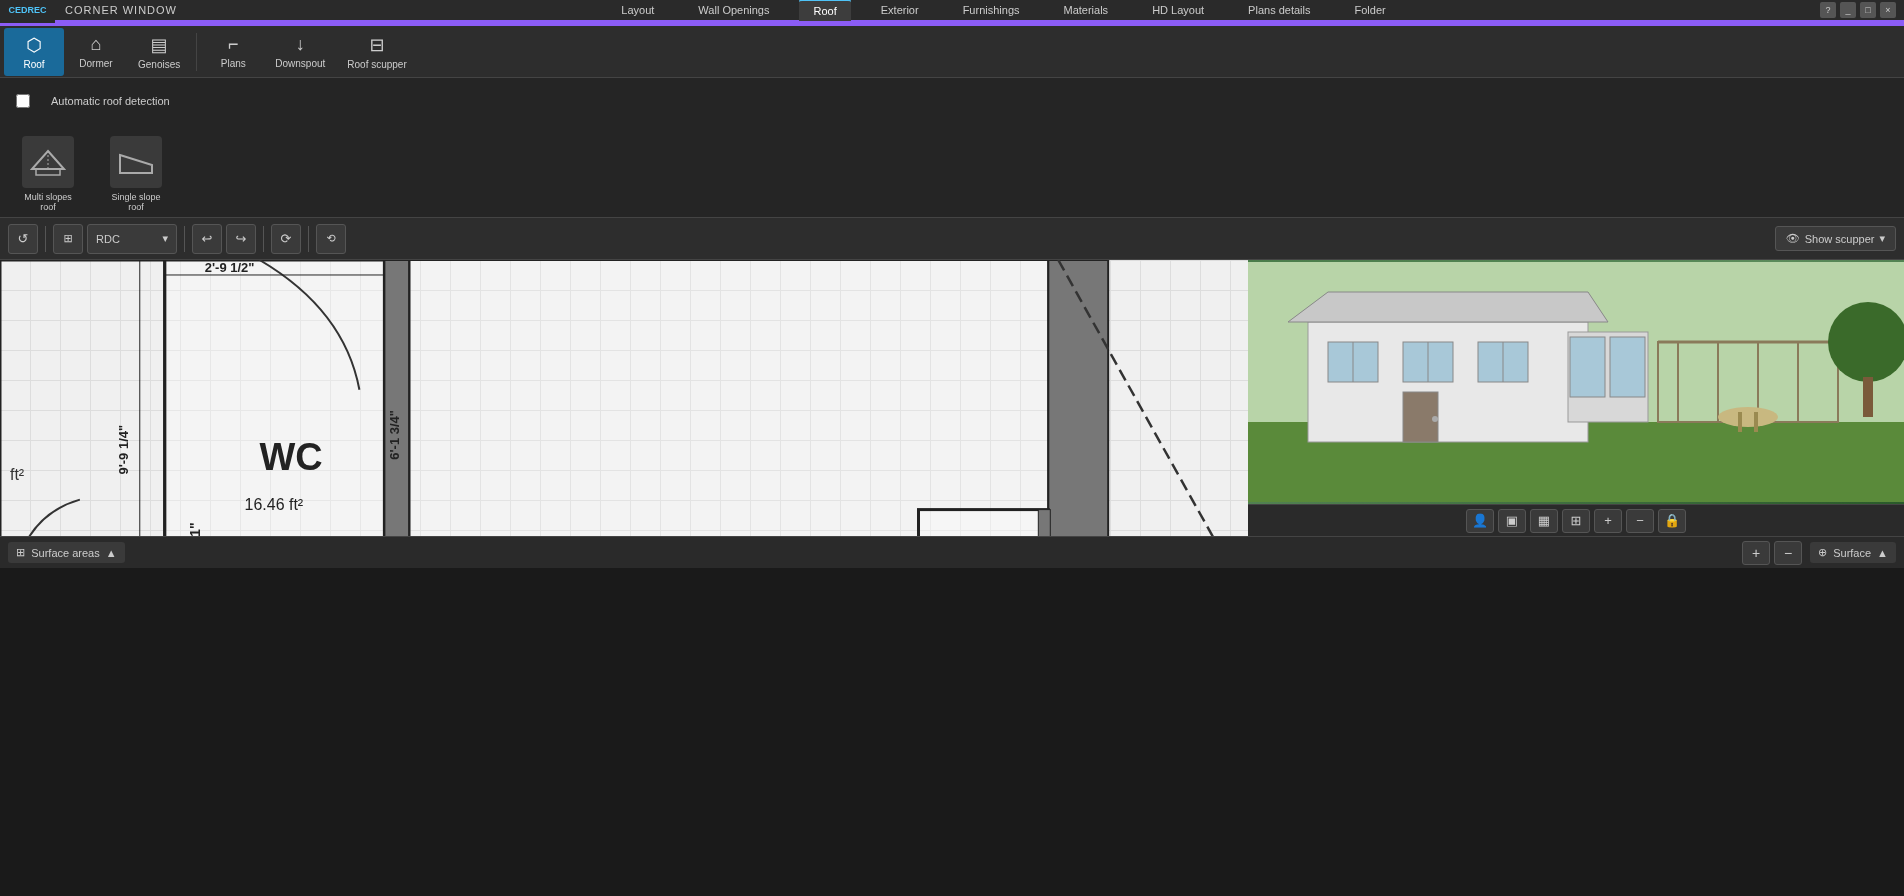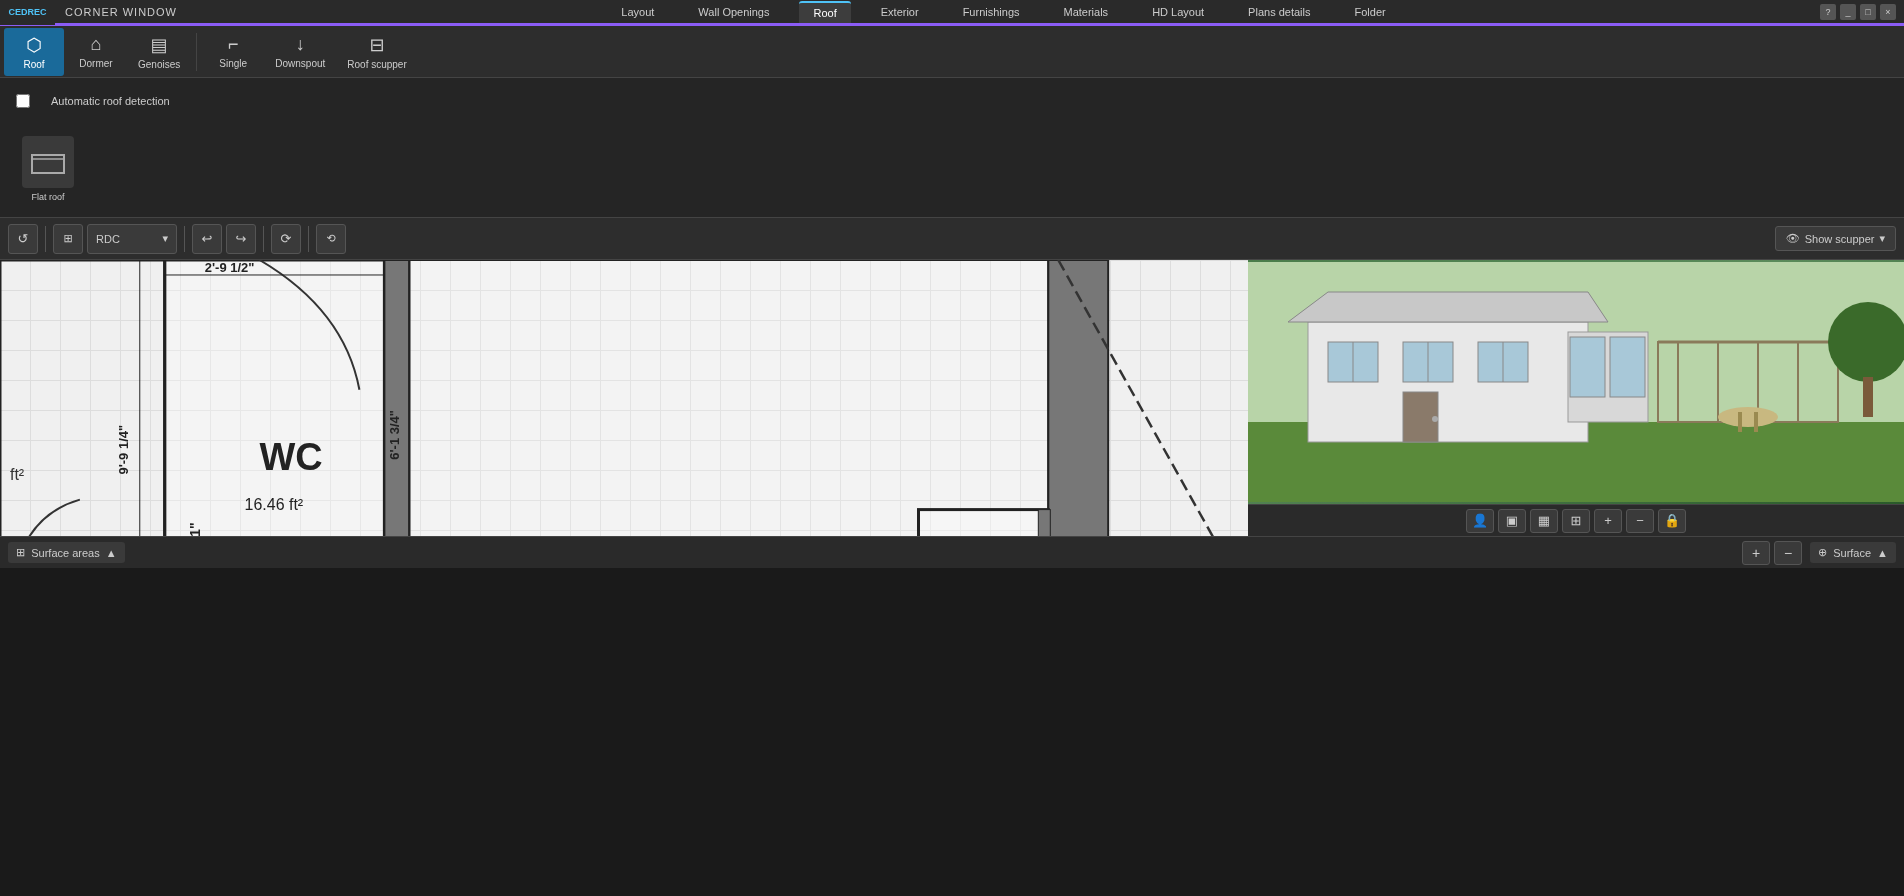--- a/index.html
+++ b/index.html
@@ -4,21 +4,21 @@
   <style>
     * { box-sizing: border-box; margin: 0; padding: 0; }
     body { width: 1904px; height: 896px; overflow: hidden; background: #1a1a1a; font-family: 'Segoe UI', Arial, sans-serif; }
 
     
     .top-nav {
       height: 26px;
       background: #2a2a2a;
       display: flex;
       align-items: center;
-      border-bottom: 3px solid #8b5cf6;
+      border-bottom: 6px solid #8b5cf6;
     }
     .logo-area {
       width: 55px;
       height: 26px;
       background: #2a2a2a;
       display: flex;
       align-items: center;
       justify-content: center;
       color: #4fc3f7;
       font-size: 9px;
@@ -328,21 +328,21 @@
       <span class="tool-icon">⌂</span>
       <span>Dormer</span>
     </div>
     <div class="tool-btn">
       <span class="tool-icon">▤</span>
       <span>Genoises</span>
     </div>
     <div class="tool-sep"></div>
     <div class="tool-btn">
       <span class="tool-icon">⌐</span>
-      <span>Single</span>
+      <span>Plans</span>
     </div>
     <div class="tool-btn">
       <span class="tool-icon">↓</span>
       <span>Downspout</span>
     </div>
     <div class="tool-btn">
       <span class="tool-icon">⊟</span>
       <span>Roof scupper</span>
     </div>
   </div>
@@ -350,25 +350,36 @@
 
 <div class="toolbar2" style="height:140px; flex-direction: column; align-items: flex-start; padding: 8px;">
   <div class="auto-detect">
     <input type="checkbox" style="width: 14px; height: 14px; cursor: pointer;">
     <span>Automatic roof detection</span>
   </div>
   <div style="display:flex; gap:8px; margin-top:8px;">
     <div class="roof-tool-btn">
       <div class="roof-icon-wrap">
         <svg width="40" height="30" viewBox="0 0 40 30">
-          <rect x="4" y="8" width="32" height="18" fill="none" stroke="#aaa" stroke-width="2"></rect>
-          <line x1="4" y1="12" x2="36" y2="12" stroke="#aaa" stroke-width="1.5"></line>
+          <polygon points="20,4 36,22 4,22" fill="none" stroke="#aaa" stroke-width="2"></polygon>
+          <line x1="20" y1="4" x2="20" y2="22" stroke="#aaa" stroke-width="1" stroke-dasharray="2,2"></line>
+          <line x1="4" y1="22" x2="36" y2="22" stroke="#aaa" stroke-width="1"></line>
+          <rect x="8" y="22" width="24" height="6" fill="none" stroke="#aaa" stroke-width="1.5"></rect>
         </svg>
       </div>
-      <span style="font-size:9px; text-align:center;">Flat roof</span>
+      <span style="font-size:9px; text-align:center;">Multi slopes roof</span>
+    </div>
+    <div class="roof-tool-btn">
+      <div class="roof-icon-wrap">
+        <svg width="40" height="30" viewBox="0 0 40 30">
+          <polygon points="4,8 36,18 36,26 4,26" fill="none" stroke="#aaa" stroke-width="2"></polygon>
+          <line x1="4" y1="26" x2="36" y2="26" stroke="#aaa" stroke-width="1"></line>
+        </svg>
+      </div>
+      <span style="font-size:9px; text-align:center;">Single slope roof</span>
     </div>
   </div>
 </div>
 
 <div class="fp-toolbar">
   <div class="fp-btn" title="Reset view">↺</div>
   <div class="fp-sep"></div>
   <div class="fp-btn" style="font-size:11px;">⊞</div>
   <div class="fp-dropdown">
     <span>RDC</span>

